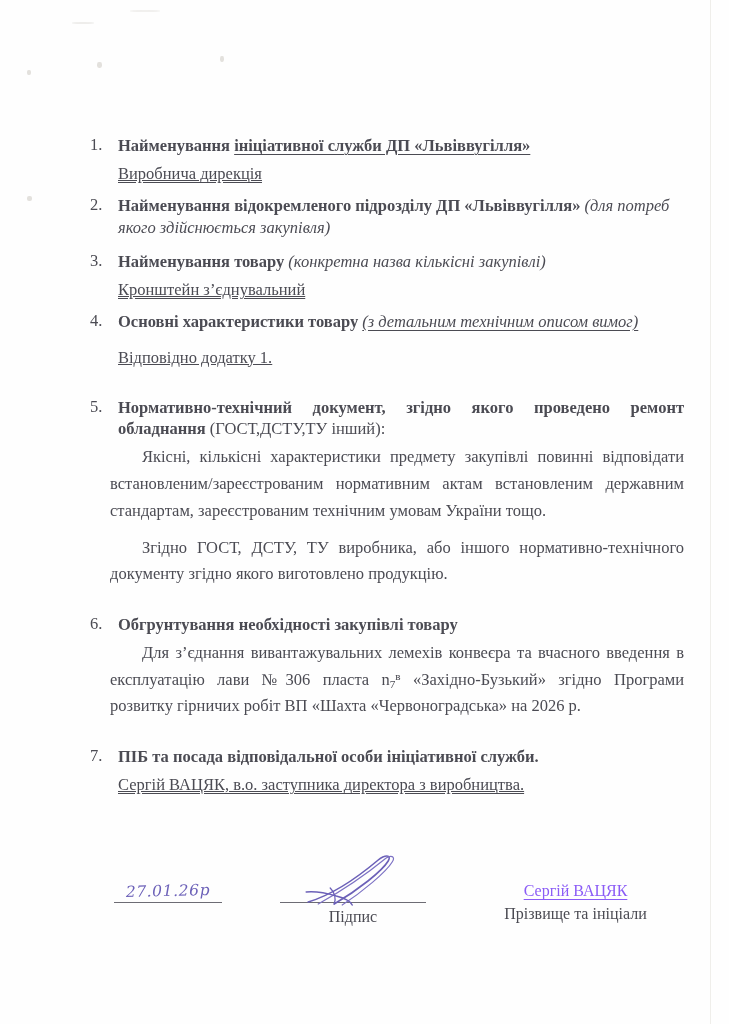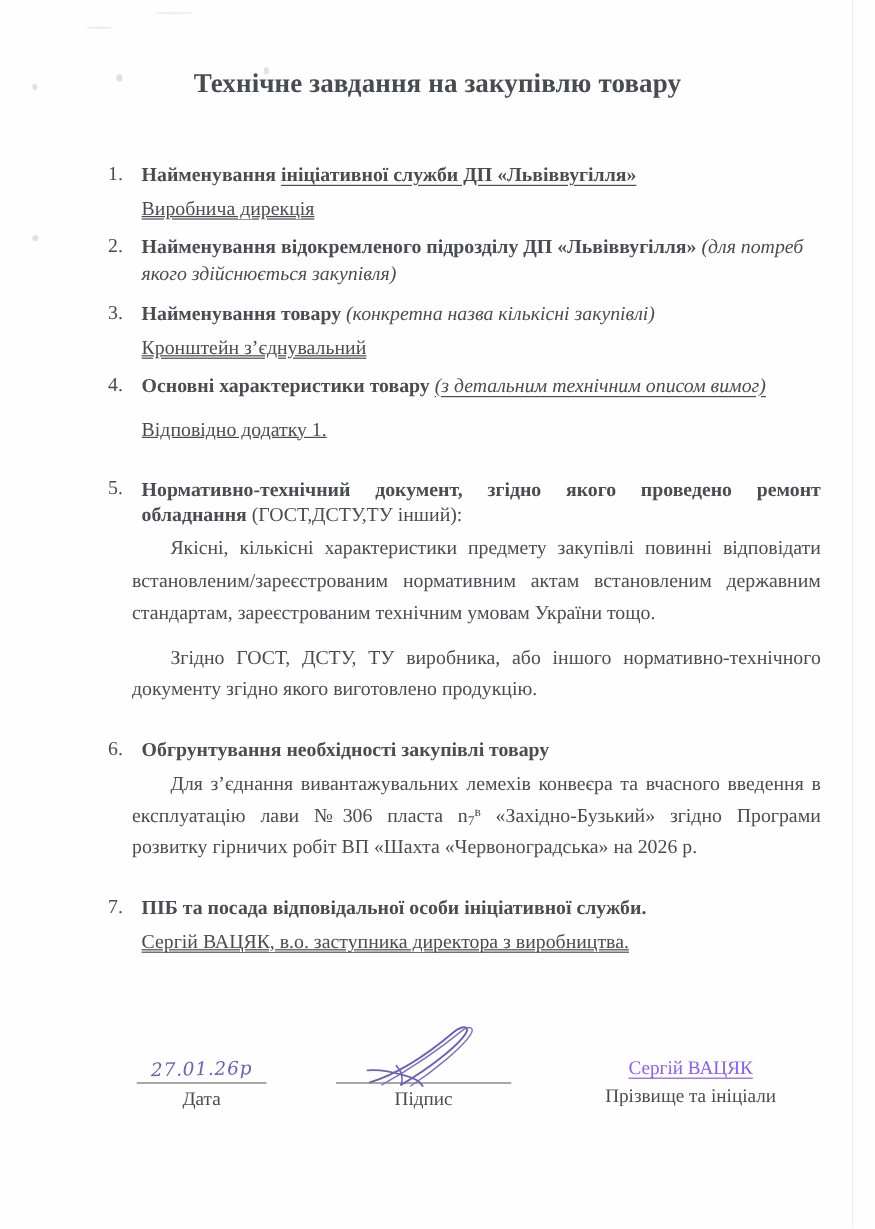--- a/index.html
+++ b/index.html
@@ -180,21 +180,20 @@
 <div class="page">
 
   <div class="scan-edge-line"></div>
   <div class="scan-speck sp1"></div>
   <div class="scan-speck sp2"></div>
   <div class="scan-speck sp3"></div>
   <div class="scan-speck sp4"></div>
   <div class="scan-speck sp5"></div>
   <div class="scan-speck sp6"></div>
 
-  <div class="doc-title">Технічне завдання на закупівлю товару</div>
 
   <div class="body-area">
 
     <div class="item">
       <span class="num">1.</span>
       <div class="heading-line"><span class="b">Найменування </span><span class="bu">ініціативної служби ДП «Львіввугілля»</span></div>
     </div>
     <div class="answer"><span>Виробнича дирекція</span></div>
 
     <div class="item">
@@ -240,21 +239,20 @@
     </div>
     <div class="answer"><span>Сергій ВАЦЯК, в.о. заступника директора з виробництва.</span></div>
 
   </div>
 
   <div class="sign-block">
 
     <div class="sign-col col-date">
       <div class="hand-date">27.01.26р</div>
       <div class="rule"></div>
-      <div class="caption">Дата</div>
     </div>
 
     <div class="sign-col col-sig">
       <div class="sig-space">
         <svg class="sig-svg" width="120" height="58" viewBox="0 0 120 58" fill="none">
           <path d="M8 50 C28 44, 52 30, 78 8 C84 3, 92 2, 88 9 C82 19, 58 38, 34 52" stroke="#6c61b8" stroke-width="1.6" fill="none" stroke-linecap="round"></path>
           <path d="M18 52 C36 42, 64 24, 86 6 C90 3, 96 4, 92 10 C86 20, 62 40, 42 53" stroke="#7d72c4" stroke-width="1.2" fill="none" stroke-linecap="round"></path>
           <path d="M6 40 C16 39, 26 41, 36 44 C44 46, 50 49, 52 53" stroke="#6c61b8" stroke-width="1.5" fill="none" stroke-linecap="round"></path>
           <path d="M30 36 C34 40, 36 46, 34 52" stroke="#6c61b8" stroke-width="1.3" fill="none" stroke-linecap="round"></path>
         </svg>

